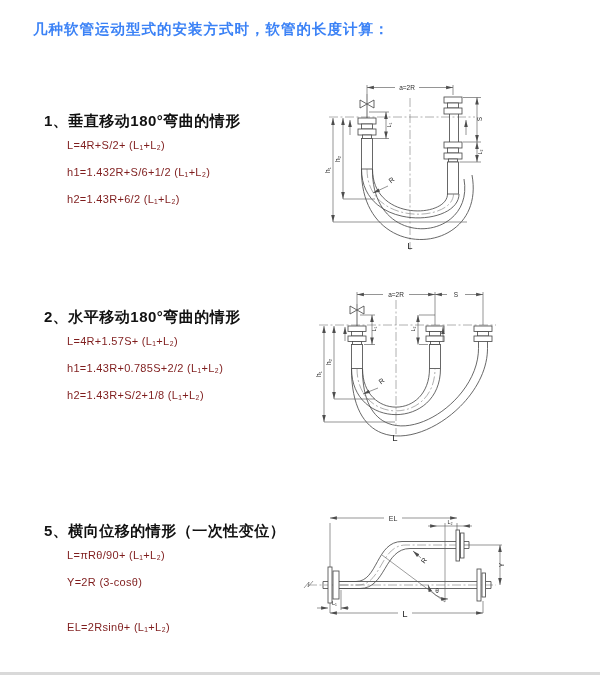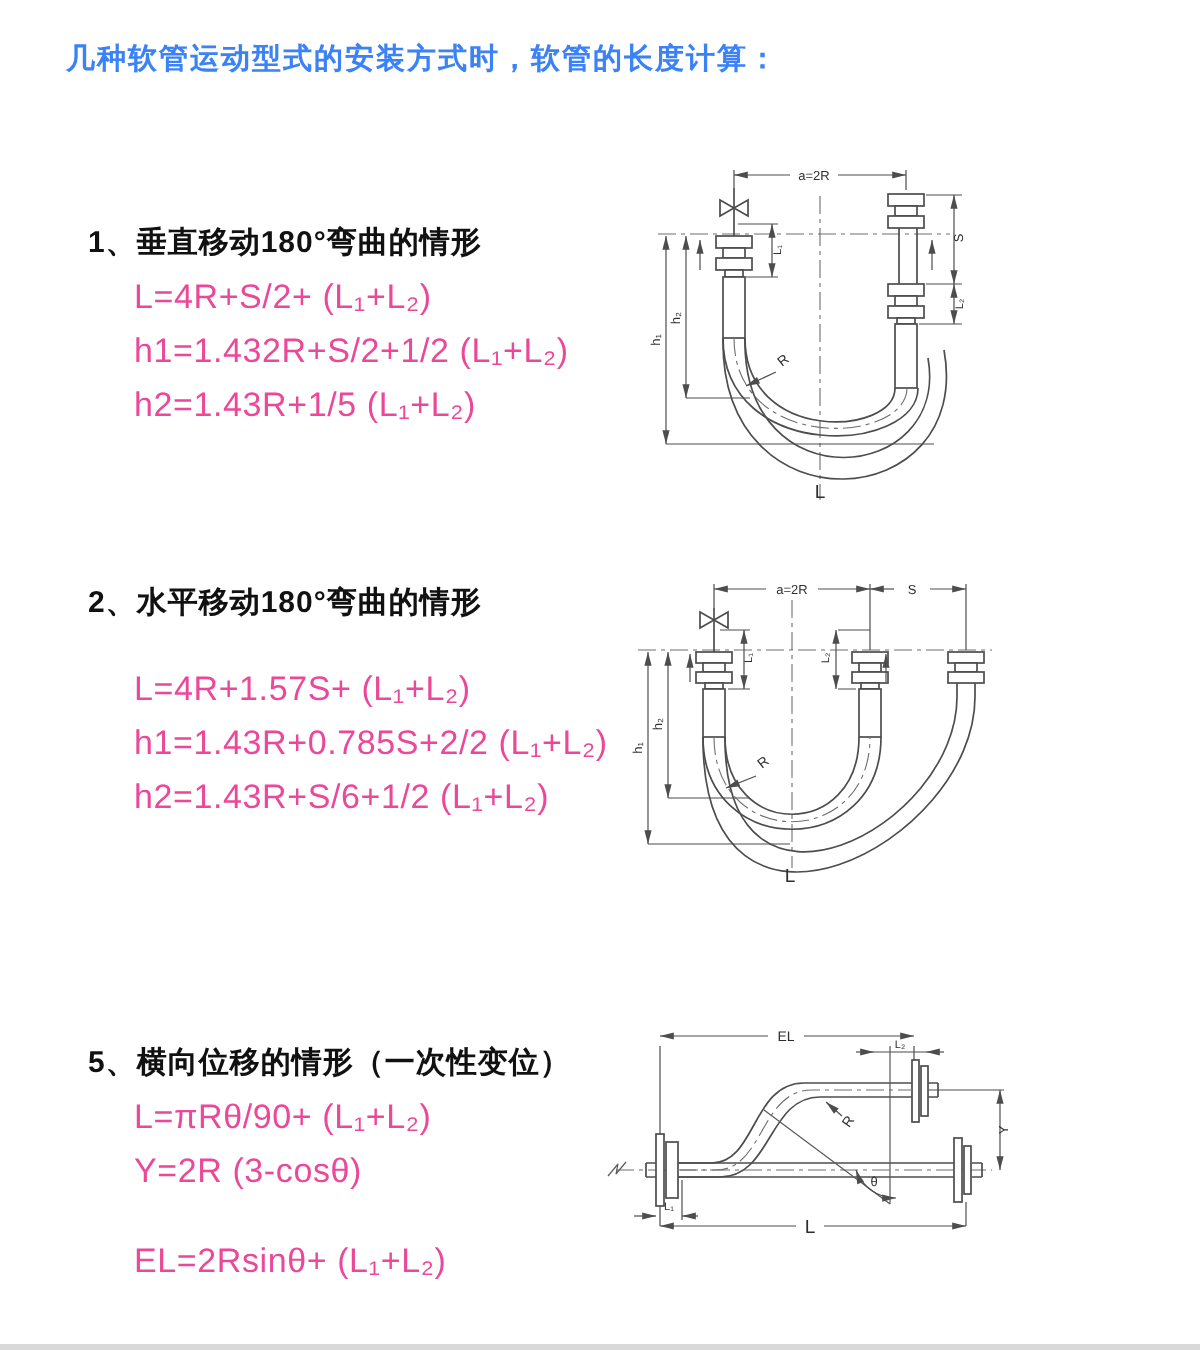--- a/index.html
+++ b/index.html
@@ -10,21 +10,21 @@
   }
   .doc-title{
     position:absolute;left:33px;top:20px;font-size:14.5px;font-weight:700;
     letter-spacing:1px;white-space:nowrap;color:#3b82f6;
   }
   .sec-heading{
     position:absolute;left:44px;font-size:15px;font-weight:700;color:#111;
     letter-spacing:0.5px;white-space:nowrap;
   }
   .formula{
-    position:absolute;left:67px;font-size:17px;color:#ec4899;
+    position:absolute;left:67px;font-size:11px;color:#7f1d1d;
     letter-spacing:0.3px;white-space:nowrap;
   }
   .diagram{position:absolute;}
   .diagram svg{display:block;width:100%;height:100%;}
   svg .ln{fill:none;stroke:#4d4d4d;stroke-width:0.85;}
   svg .thin{fill:none;stroke:#5a5a5a;stroke-width:0.6;}
   svg .cl{fill:none;stroke:#6e6e6e;stroke-width:0.55;stroke-dasharray:9 2.5 2 2.5;}
   svg .dim{fill:none;stroke:#4d4d4d;stroke-width:0.6;}
   svg .fit{fill:#ffffff;stroke:#4d4d4d;stroke-width:0.85;}
   svg text{fill:#2e2e2e;font-family:"Liberation Sans","DejaVu Sans",sans-serif;font-size:6.5px;}
@@ -33,27 +33,27 @@
   svg text.sm{font-size:5.5px;}
   .bottom-rule{position:absolute;left:0;right:0;bottom:0;height:3px;background:#d9d9d9;}
 </style>
 </head>
 <body>
 
 <div class="doc-title">几种软管运动型式的安装方式时，软管的长度计算：</div>
 
 <div class="sec-heading" style="top:112px">1、垂直移动180°弯曲的情形</div>
 <div class="formula" style="top:139px">L=4R+S/2+ (L₁+L₂)</div>
-<div class="formula" style="top:166px">h1=1.432R+S/2+1/2 (L₁+L₂)</div>
-<div class="formula" style="top:193px">h2=1.43R+1/5 (L₁+L₂)</div>
-
-<div class="sec-heading" style="top:292px">2、水平移动180°弯曲的情形</div>
+<div class="formula" style="top:166px">h1=1.432R+S/6+1/2 (L₁+L₂)</div>
+<div class="formula" style="top:193px">h2=1.43R+6/2 (L₁+L₂)</div>
+
+<div class="sec-heading" style="top:308px">2、水平移动180°弯曲的情形</div>
 <div class="formula" style="top:335px">L=4R+1.57S+ (L₁+L₂)</div>
 <div class="formula" style="top:362px">h1=1.43R+0.785S+2/2 (L₁+L₂)</div>
-<div class="formula" style="top:389px">h2=1.43R+S/6+1/2 (L₁+L₂)</div>
+<div class="formula" style="top:389px">h2=1.43R+S/2+1/8 (L₁+L₂)</div>
 
 <div class="sec-heading" style="top:522px">5、横向位移的情形（一次性变位）</div>
 <div class="formula" style="top:549px">L=πRθ/90+ (L₁+L₂)</div>
 <div class="formula" style="top:576px">Y=2R (3-cosθ)</div>
 <div class="formula" style="top:621px">EL=2Rsinθ+ (L₁+L₂)</div>
 
 <div class="diagram" style="left:315px;top:72px;width:180px;height:182px">
 <svg viewBox="0 0 180 182" xmlns="http://www.w3.org/2000/svg">
   <defs>
     <marker id="a1" markerWidth="8" markerHeight="5" refX="7.2" refY="2.2" orient="auto-start-reverse" markerUnits="userSpaceOnUse">

